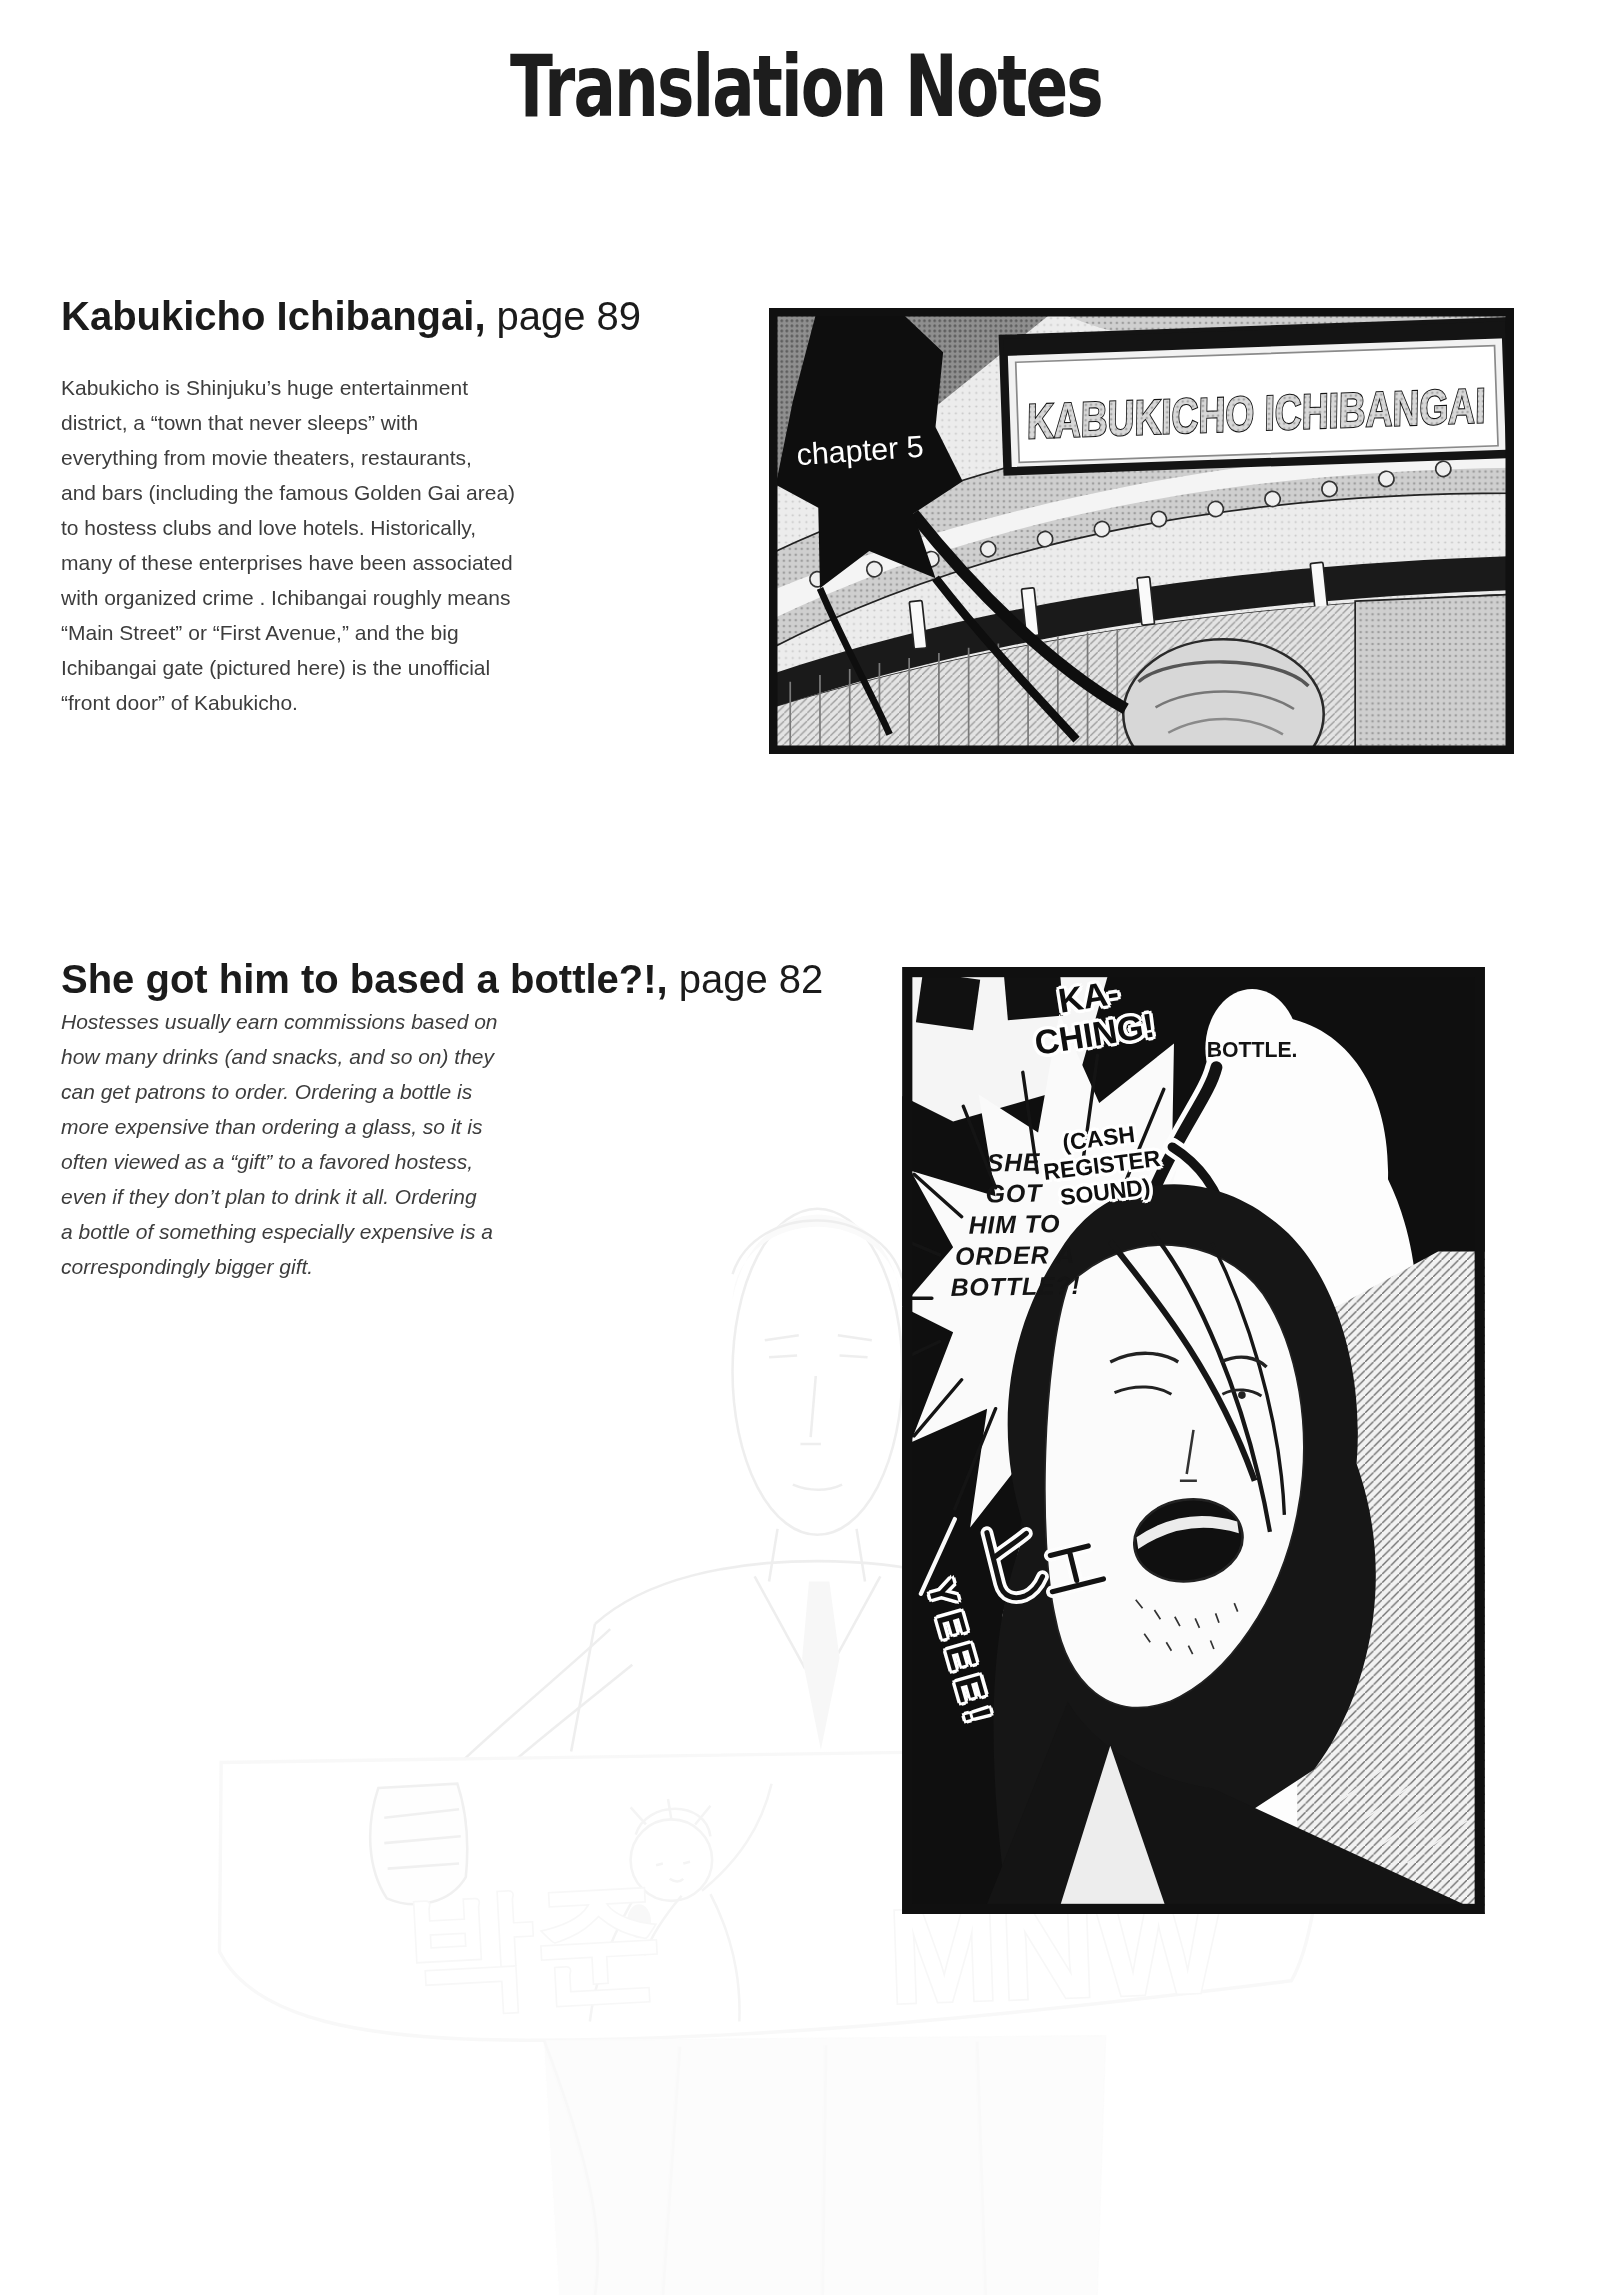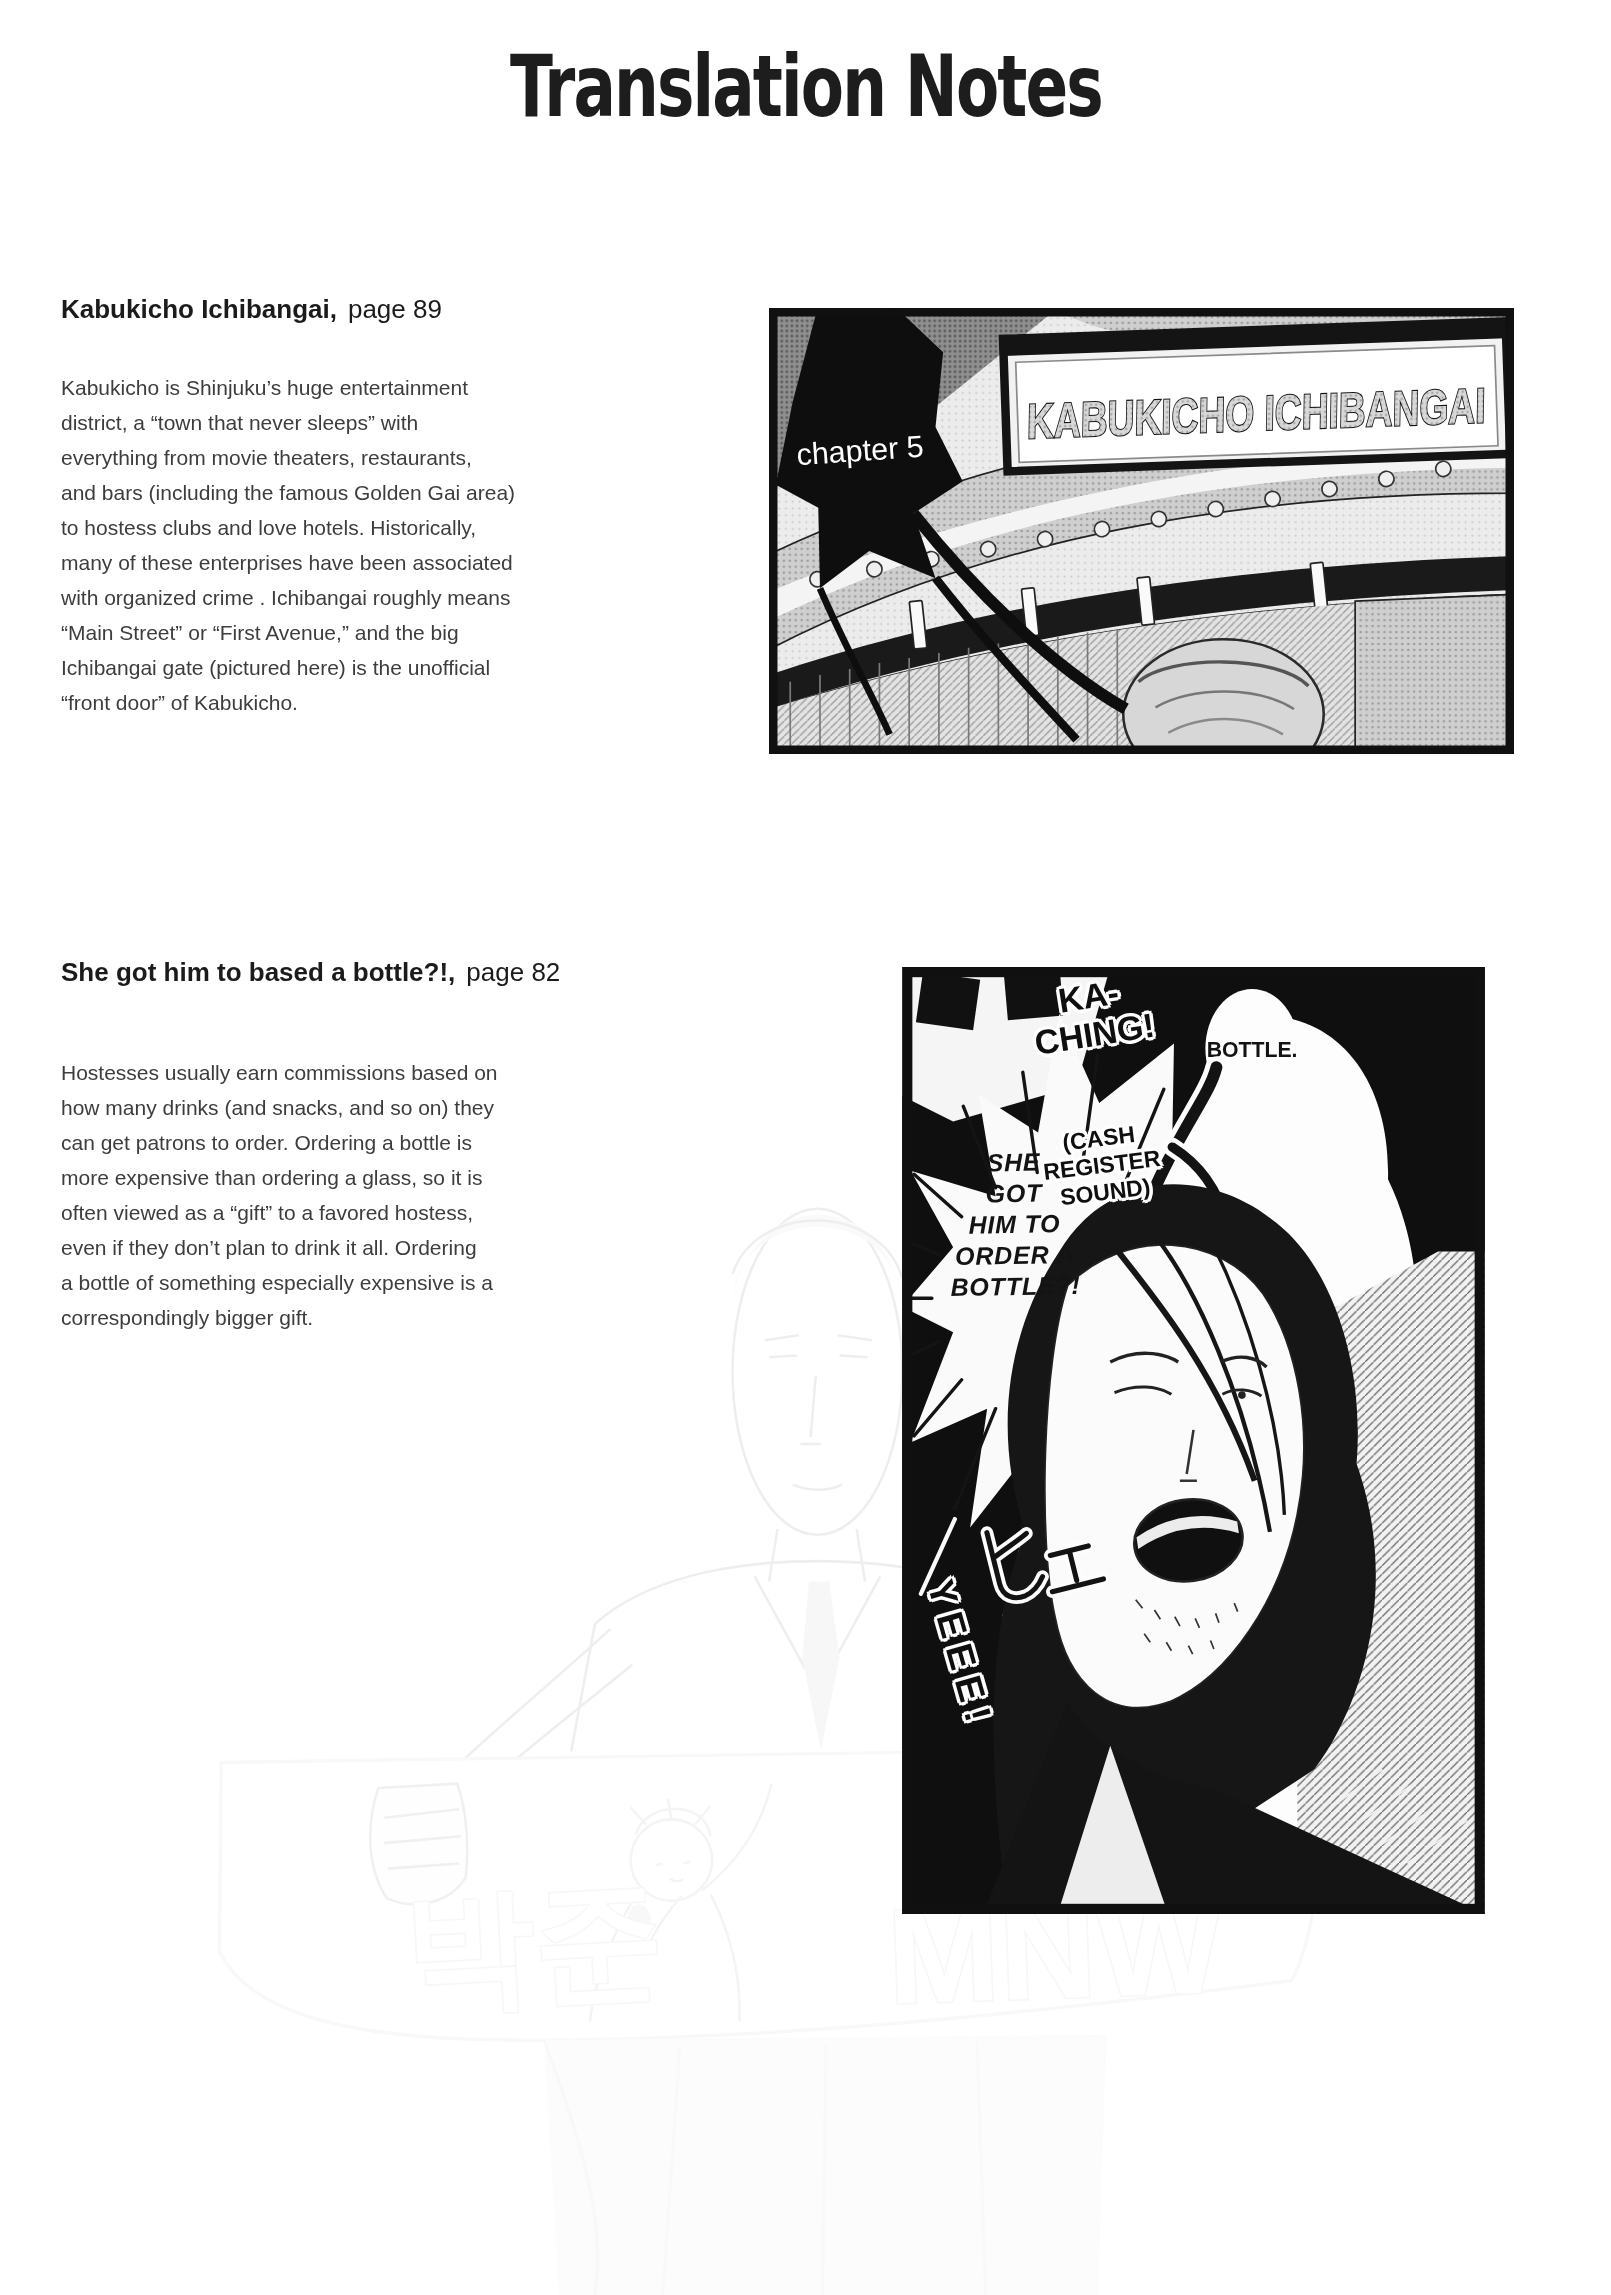--- a/index.html
+++ b/index.html
@@ -7,21 +7,21 @@
     position:relative;width:1612px;height:2295px;background:#ffffff;
     font-family:"Liberation Sans",sans-serif;overflow:hidden;
   }
   .title{
     position:absolute;top:37px;left:0;width:100%;text-align:center;
     font-family:"DejaVu Sans",sans-serif;
     font-size:85px;font-weight:bold;color:#1d1d1d;letter-spacing:-2.5px;
     transform:scaleX(.74);
   }
   .sec-heading{
-    position:absolute;left:61px;font-size:26px;color:#1b1b1b;white-space:nowrap;
+    position:absolute;left:61px;font-size:40px;color:#1b1b1b;white-space:nowrap;
   }
   .sec-heading .hb{font-weight:bold;}
   .sec-heading .hp{font-weight:normal;margin-left:11px;}
   .sec-body{
     position:absolute;left:61px;width:739px;font-size:21px;line-height:35px;
     color:#3d3d3d;white-space:pre-line;
   }
   .panel{position:absolute;}
   .panel svg{display:block;}
   .ov{position:absolute;white-space:pre-line;}
@@ -123,21 +123,21 @@
 to hostess clubs and love hotels. Historically,
 many of these enterprises have been associated
 with organized crime . Ichibangai roughly means
 “Main Street” or “First Avenue,” and the big
 Ichibangai gate (pictured here) is the unofficial
 “front door” of Kabukicho.</div>
 
   <div class="sec-heading" style="top:957px;">
     <span class="hb">She got him to based a bottle?!,</span><span class="hp">page 82</span>
   </div>
-  <div class="sec-body" style="top:1055px;">Hostesses usually earn commissions based on
+  <div class="sec-body" style="top:1004px;font-style:italic;">Hostesses usually earn commissions based on
 how many drinks (and snacks, and so on) they
 can get patrons to order. Ordering a bottle is
 more expensive than ordering a glass, so it is
 often viewed as a “gift” to a favored hostess,
 even if they don’t plan to drink it all. Ordering
 a bottle of something especially expensive is a
 correspondingly bigger gift.</div>
 
   <div class="panel" style="left:769px;top:308px;width:745px;height:446px;">
     <svg width="745" height="446" viewBox="0 0 877 525">

